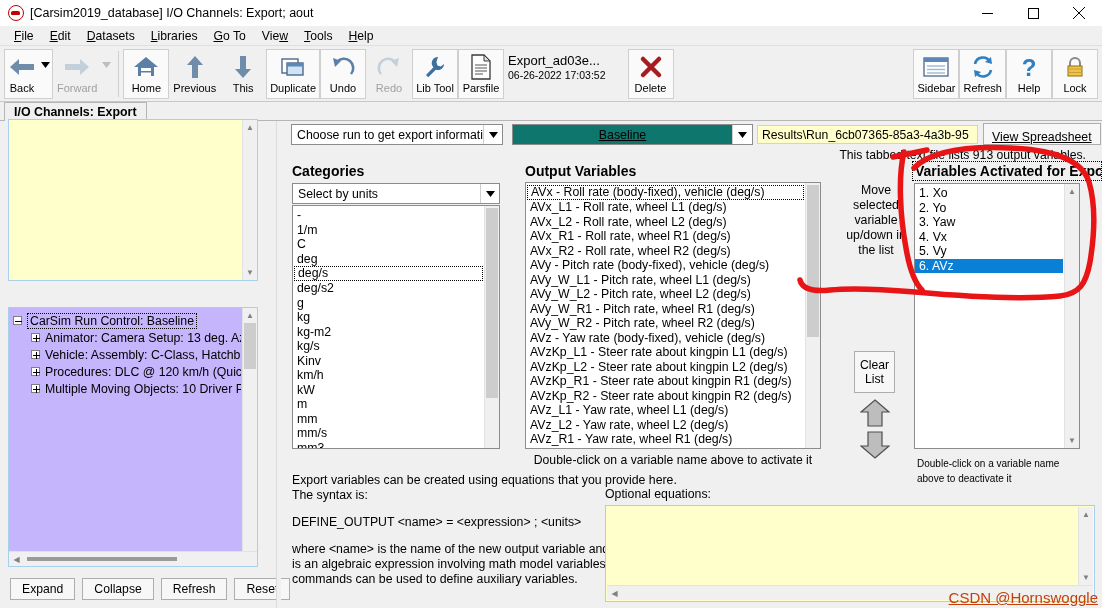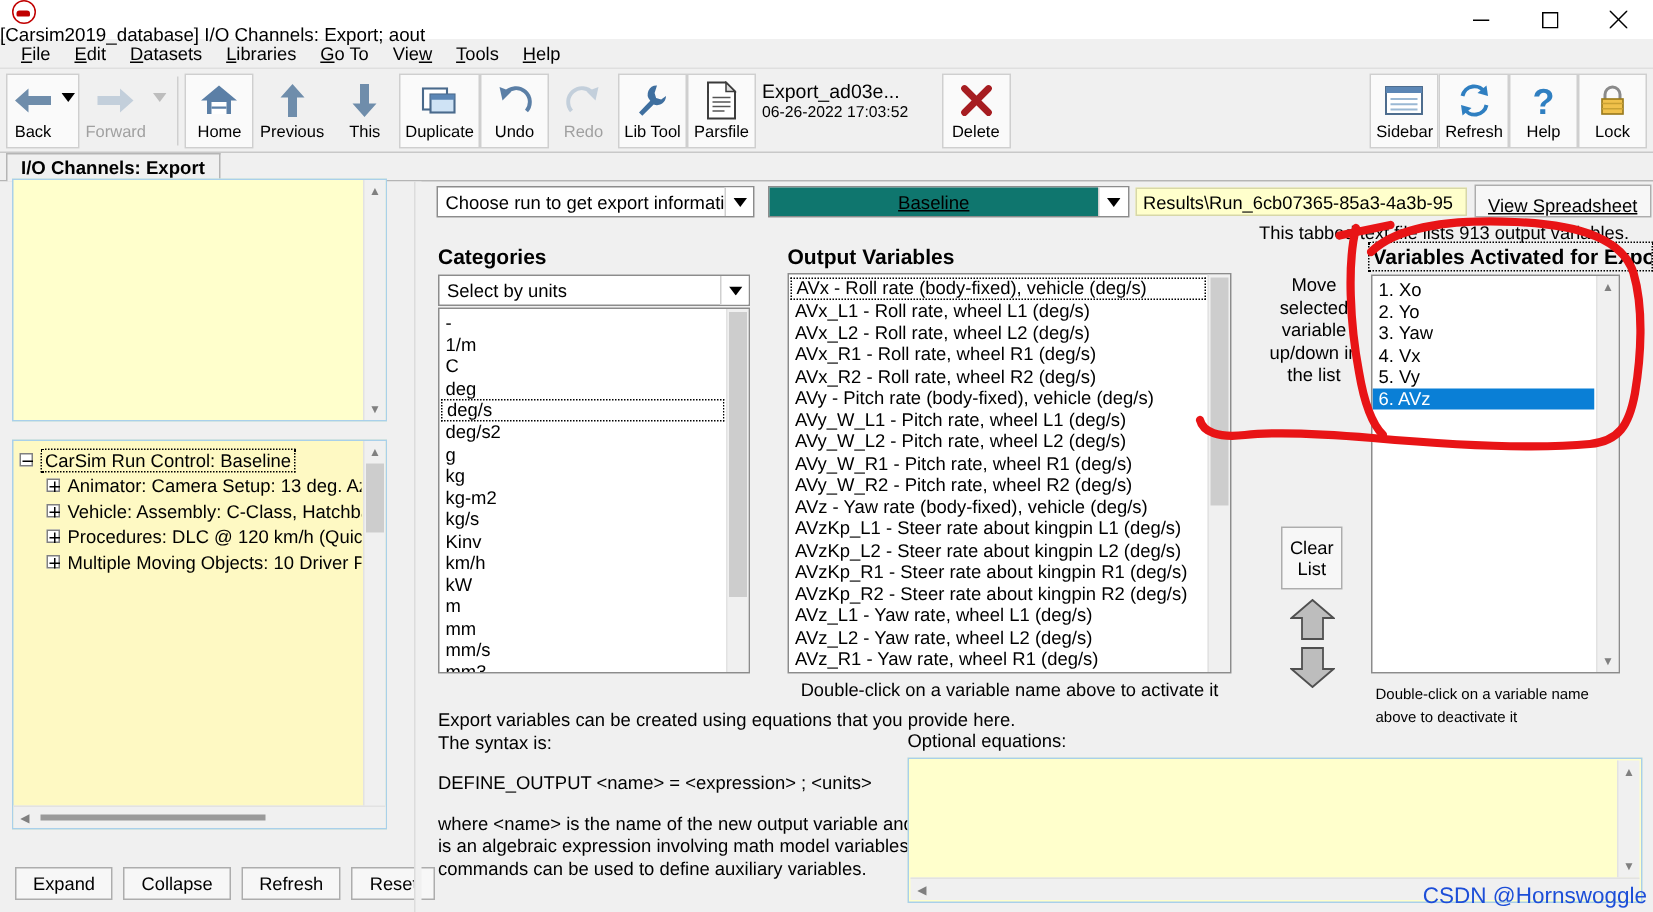--- a/index.html
+++ b/index.html
@@ -9,24 +9,23 @@
     font-family:"Liberation Sans", sans-serif;
     font-size:12px;
     background:#f0f0f0;
     color:#000;
     overflow:hidden;
     position:relative;
   }
   
   #titlebar {
     height:26px; background:#ffffff;
-    display:flex; align-items:flex-start;
+    display:flex; align-items:center;
     border-bottom:1px solid #ffffff;
     position:relative;
-    flex-direction:column;
   }
   #app-icon {
     width:16px;height:16px;margin:0 6px 0 8px;
     border-radius:50%;
     border:1.4px solid #c00000;
     background:#ffffff;
     position:relative; flex:none;
   }
   #app-icon::after{
     content:""; position:absolute; left:2px; top:5.5px;
@@ -86,22 +85,22 @@
   }
   
   #workspace { position:absolute; left:0; top:121px; right:0; bottom:0; }
   
   #sidebar { position:absolute; left:0; top:0; width:276px; bottom:0; background:#f0f0f0; }
   #sidebar-notes {
     position:absolute; left:8px; top:-2px; width:250px; height:162px;
     border:1px solid #a9d0ea; background:#ffffcc;
   }
   #sidebar-tree {
-    position:absolute; left:8px; top:172px; width:250px; height:260px;
-    border:1px solid #a9d0ea; background:#fef9c3;
+    position:absolute; left:8px; top:186px; width:250px; height:260px;
+    border:1px solid #a9d0ea; background:#c4b5fd;
   }
   .vscroll {
     position:absolute; right:0; top:0; bottom:0; width:15px; background:#f0f0f0;
     border-left:1px solid #e2e2e2;
   }
   .vscroll .arr {
     height:15px; display:flex; align-items:center; justify-content:center;
     color:#808080; font-size:8px;
   }
   .vscroll .arr.bot { position:absolute; bottom:0; left:0; right:0; }
@@ -217,22 +216,22 @@
   
   #help-block { position:absolute; left:9px; top:352px; width:400px; font-size:12.3px; line-height:15px; }
   #help-block p { margin:0 0 12px 0; }
   #opt-label { position:absolute; left:322px; top:366px; font-size:12.3px; }
   #opt-box {
     position:absolute; left:322px; top:384px; width:490px; height:97px;
     border:1px solid #a9d0ea; background:#ffffcc;
   }
   #opt-inner { position:absolute; left:1px; top:1px; right:16px; bottom:16px; background:#ffffcc; }
   #watermark {
-    position:absolute; right:4px; bottom:2px; font-size:15px; color:#1d4ed8;
-    font-family:"Liberation Sans", sans-serif; white-space:nowrap;
+    position:absolute; right:4px; bottom:2px; font-size:15px; color:#c2410c;
+    font-family:"Liberation Sans", sans-serif; white-space:nowrap;text-decoration:underline;
   }
   
   #annotation { position:absolute; left:0; top:0; width:1102px; height:608px; pointer-events:none; }
   .arrowshape { display:block; }
 </style>
 </head>
 <body>
 
 <div id="titlebar">
   <div id="app-icon"></div>

